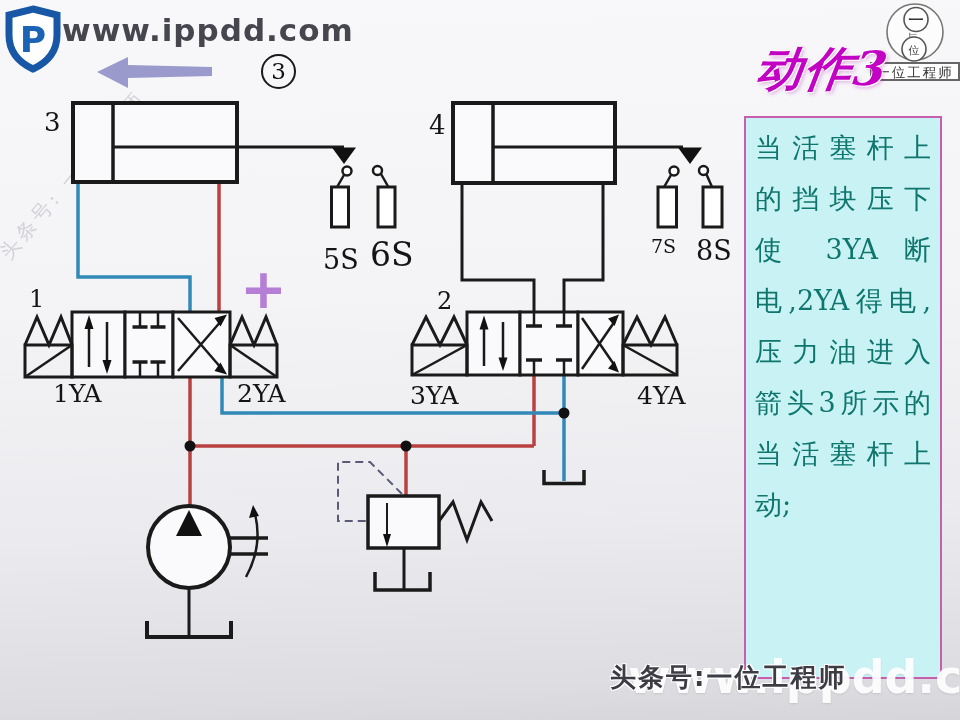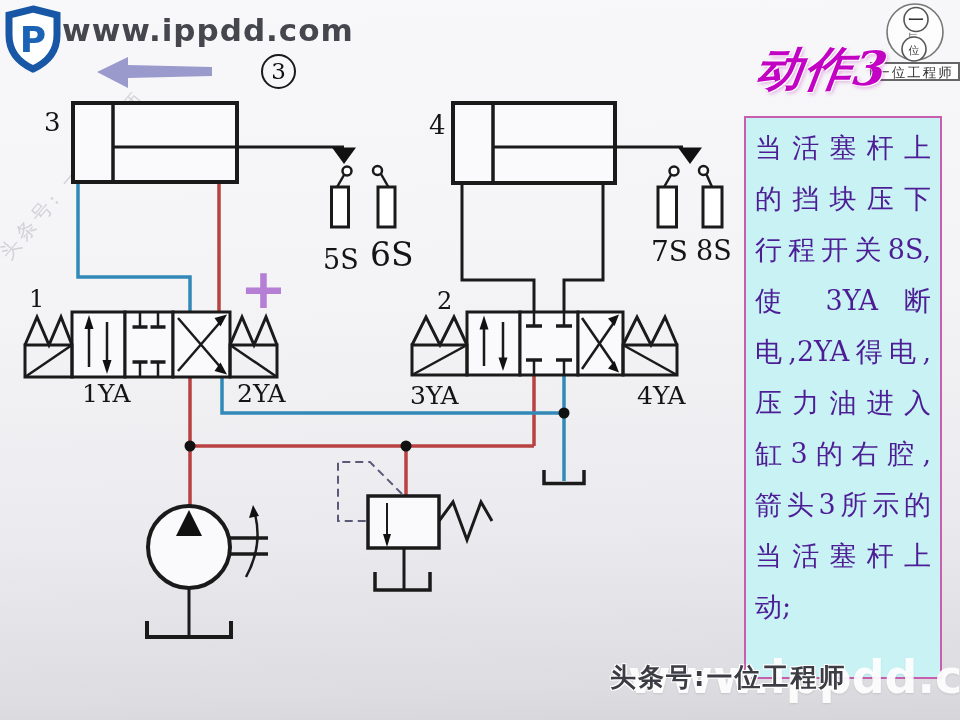--- a/index.html
+++ b/index.html
@@ -37,21 +37,21 @@
     left:610px; top:660px; font-family:"DejaVu Sans",sans-serif; font-weight:700; font-size:26px;
     color:#3c3c44; white-space:nowrap; z-index:6; letter-spacing:2px;
     text-shadow:1px 1px 0 #fff,-1px -1px 0 #fff,1px -1px 0 #fff,-1px 1px 0 #fff;
   }
   
   .panel{
     left:744px; top:116px; width:198px; height:563px; box-sizing:border-box;
     background:#c9f2f4; border:2px solid #c75fae; z-index:2; padding:4px 9px 0 9px;
   }
   .panel-line{
-    height:51px; line-height:51px; font-size:27px; color:#4c1d95;
+    height:51px; line-height:51px; font-size:27px; color:#0f766e;
     text-align:justify; text-align-last:justify; overflow:hidden;
   }
   .panel-line:last-child{ text-align-last:left; }
   
   .dlbl{font-size:25px; color:#141414; white-space:nowrap; z-index:2;}
   .plus-mark{
     left:240px; top:256px; font-family:"DejaVu Sans",sans-serif; font-size:56px; font-weight:700;
     color:#b57fd6; z-index:2;
   }
   svg{position:absolute; left:0; top:0; z-index:1;}
@@ -242,38 +242,36 @@
   </svg>
 
   <div class="abs logo-text">www.ippdd.com</div>
   <div class="abs step-circle">3</div>
   <div class="abs title">动作3</div>
 
   <div class="abs dlbl" style="left:44px;top:107px;font-size:26px;">3</div>
   <div class="abs dlbl" style="left:429px;top:110px;font-size:26px;">4</div>
   <div class="abs dlbl" style="left:29px;top:285px;font-size:24px;">1</div>
   <div class="abs dlbl" style="left:437px;top:287px;font-size:24px;">2</div>
-  <div class="abs dlbl" style="left:53px;top:379px;margin-left:29px;">1YA</div>
+  <div class="abs dlbl" style="left:53px;top:379px;">1YA</div>
   <div class="abs dlbl" style="left:237px;top:379px;">2YA</div>
   <div class="abs dlbl" style="left:410px;top:381px;">3YA</div>
   <div class="abs dlbl" style="left:637px;top:381px;">4YA</div>
   <div class="abs dlbl" style="left:323px;top:244px;font-size:27px;">5S</div>
   <div class="abs dlbl" style="left:370px;top:235px;font-size:33px;">6S</div>
-  <div class="abs dlbl" style="left:651px;top:235px;font-size:28px;">7S</div>
+  <div class="abs dlbl" style="left:651px;top:235px;font-size:19px;">7S</div>
   <div class="abs dlbl" style="left:696px;top:235px;font-size:27px;">8S</div>
   <div class="abs plus-mark">+</div>
 
   <div class="abs panel">
     <div class="panel-line">当活塞杆上</div>
     <div class="panel-line">的挡块压下</div>
-    <div class="panel-line">行程开关8S,</div>
     <div class="panel-line">使 3YA 断</div>
     <div class="panel-line">电,2YA得电,</div>
     <div class="panel-line">压力油进入</div>
-    <div class="panel-line">缸3的右腔,</div>
     <div class="panel-line">箭头3所示的</div>
     <div class="panel-line">当活塞杆上</div>
     <div class="panel-line">动;</div>
   </div>
 
   <div class="abs wm-site">www.ippdd.com</div>
   <div class="abs wm-account">头条号:一位工程师</div>
 
 </div>
 

